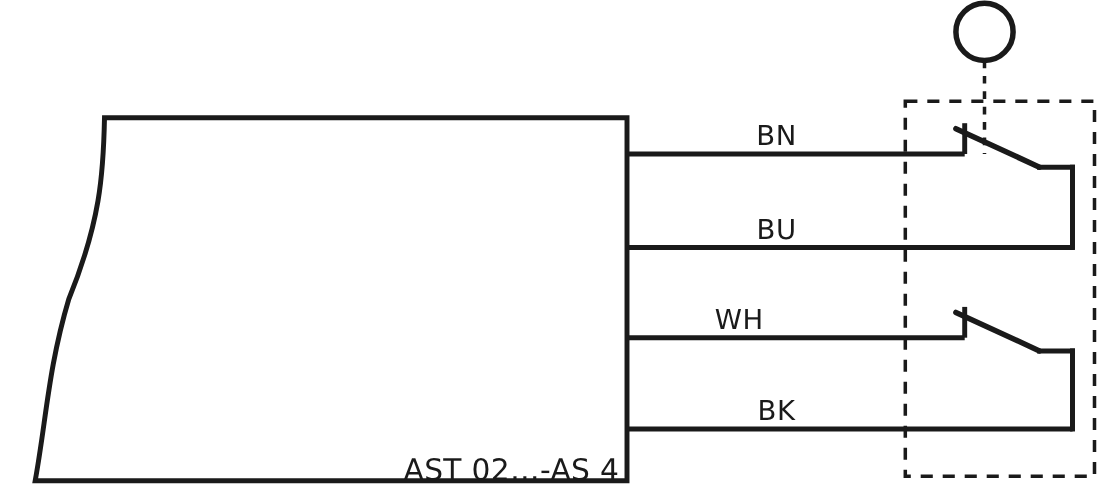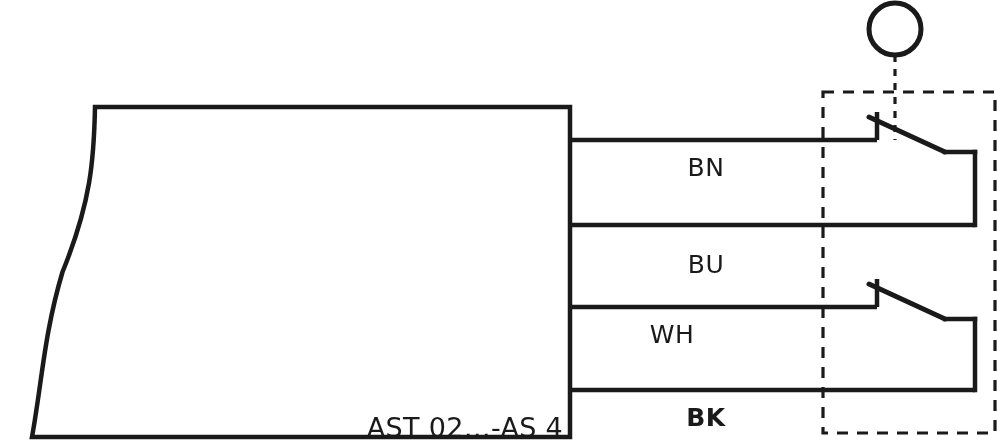--- a/index.html
+++ b/index.html
@@ -23,21 +23,20 @@
     height: 440px;
   }
   .wire-label {
     position: absolute;
     font-family: "DejaVu Sans", sans-serif;
     font-size: 25px;
     color: #1a1a1a;
     letter-spacing: 0.5px;
     white-space: nowrap;
     transform: translateX(-50%);
-    margin-top: 44px;
   }
   .device-label {
     position: absolute;
     font-family: "DejaVu Sans", sans-serif;
     font-size: 27px;
     color: #1a1a1a;
     letter-spacing: 0.3px;
     white-space: nowrap;
     transform: translateX(-100%);
   }
@@ -80,19 +79,19 @@
     </g>
 
     <g>
       <line id="actuator-link" stroke="#1a1a1a" stroke-width="3.2" x1="895" y1="55" x2="895" y2="140" stroke-dasharray="7 7"></line>
       <circle id="actuator-circle" fill="none" stroke="#1a1a1a" stroke-width="5" cx="895" cy="29" r="26"></circle>
     </g>
 
   </svg>
 
   <div class="wire-label" id="lbl-0" style="left: 706px; top: 109px;">BN</div>
-  <div class="wire-label" id="lbl-1" style="left: 706px; top: 206px;">BU</div>
+  <div class="wire-label" id="lbl-1" style="left: 706px; top: 194px;">BU</div>
   <div class="wire-label" id="lbl-2" style="left: 672px; top: 276px;">WH</div>
-  <div class="wire-label" id="lbl-3" style="left: 706px; top: 359px; font-weight: bold;">BK</div>
+  <div class="wire-label" id="lbl-3" style="left: 706px; top: 359px;">BK</div>
 
   <div class="device-label" id="lbl-device" style="left: 563px; top: 412px;">AST 02…-AS 4</div>
 
 </div>
 
 </body></html>

